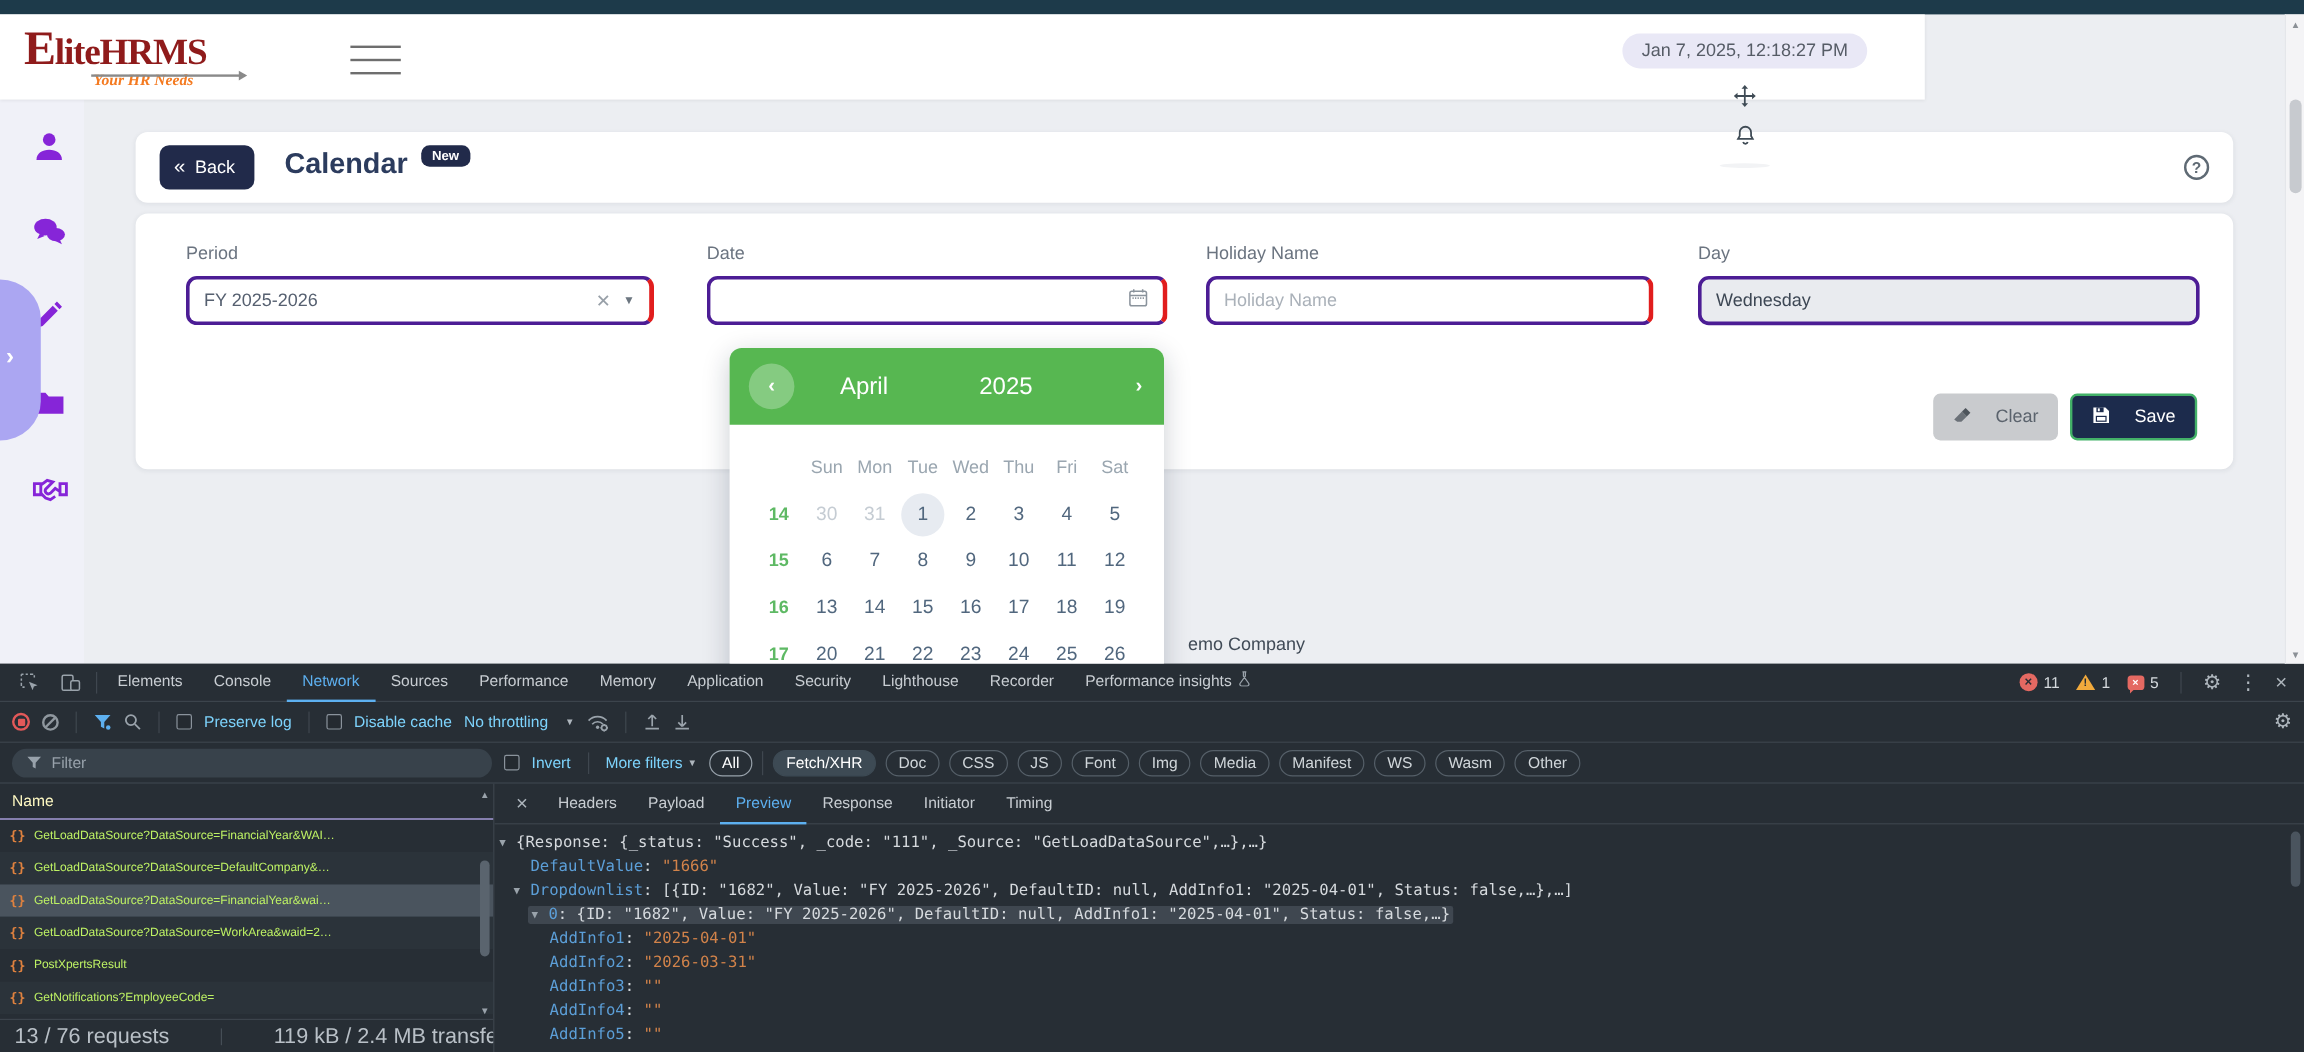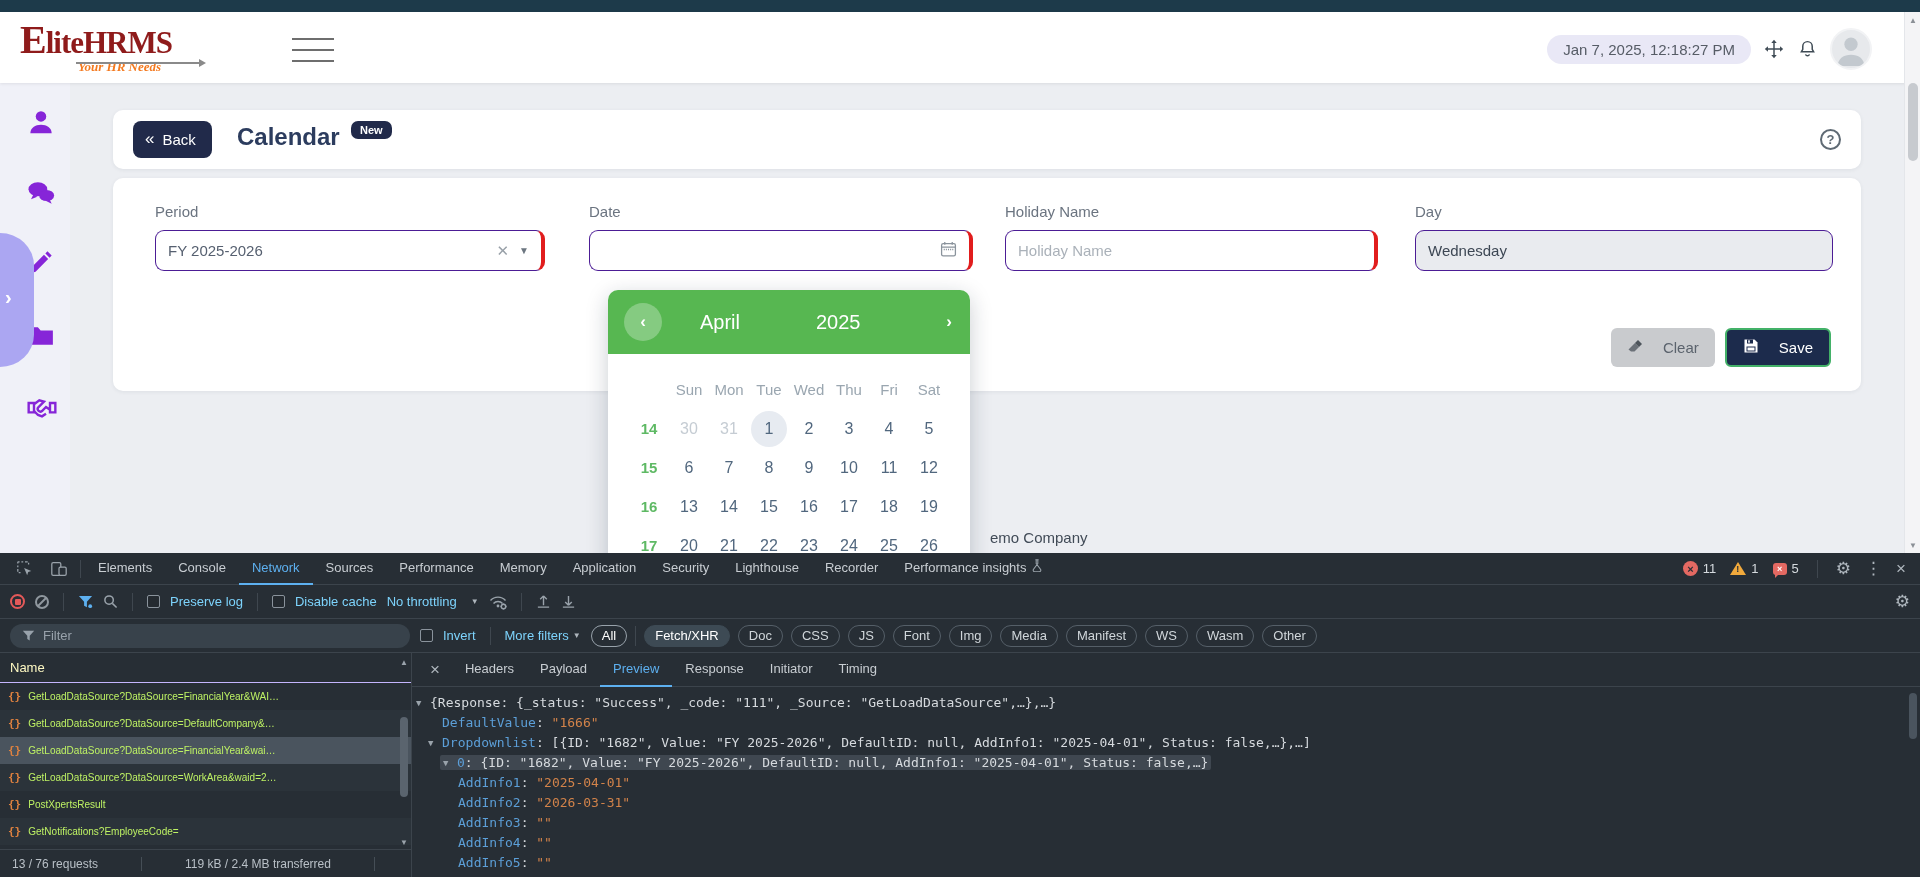--- a/index.html
+++ b/index.html
@@ -1,33 +1,33 @@
 <!DOCTYPE html>
 <html><head>
 <meta charset="utf-8">
 <style>
   * { box-sizing: border-box; margin: 0; padding: 0; }
   html,body { width:1920px; height:877px; overflow:hidden;
     font-family:"Liberation Sans", sans-serif; background:#eceef2; }
 
   
   #topstrip { position:absolute; top:0; left:0; width:1920px; height:12px; background:#1d3a4a; }
-  #appheader { position:absolute; top:12px; left:0; width:1920px; height:71px; background:#ffffff;
+  #appheader { position:absolute; top:12px; left:0; width:1604px; height:71px; background:#ffffff;
     box-shadow:0 1px 3px rgba(0,0,0,.08); z-index:20; }
   .logo { position:absolute; left:20px; top:4px; }
   .logo-title { font-size:31px; font-weight:bold; color:#8f1b1b; letter-spacing:-1px; font-family:"Liberation Serif", serif; }
   .logo-title .e { font-size:40px; }
   .logo-tag { font-size:13px; font-style:italic; font-weight:bold; color:#f47a20;
     margin-left:58px; margin-top:-4px; font-family:"Liberation Serif", serif; }
   .logo-arrow { position:absolute; left:56px; top:46px; width:128px; height:2px; background:#8a8a8a; }
   .logo-arrow::after { content:""; position:absolute; right:-2px; top:-3px;
     border-left:7px solid #8a8a8a; border-top:4px solid transparent; border-bottom:4px solid transparent; }
   .hamburger { position:absolute; left:292px; top:26px; width:42px; cursor:pointer; }
   .hamburger div { height:2px; background:#6e6e6e; margin-bottom:9px; }
-  .hdr-right { position:absolute; right:48px; top:16px; height:42px; display:flex; align-items:center; gap:12px; }
+  .hdr-right { position:absolute; right:48px; top:16px; height:42px; display:flex; align-items:center; gap:12px;flex-direction:column; }
   .datetime-pill { background:#e9e8f6; border-radius:16px; padding:6px 16px; font-size:15px; color:#565c66; white-space:nowrap; }
   .hdr-icon { color:#3f4b55; display:flex; align-items:center; }
   .avatar { width:42px; height:42px; border-radius:50%; background:#e7e9ec; border:2px solid #f2f3f5;
     display:flex; align-items:center; justify-content:center; overflow:hidden; }
 
   
   #sidebar { position:absolute; left:0; top:83px; width:70px; height:470px; background:#f0f1f8; }
   .side-icon { position:absolute; left:26px; width:30px; height:30px; color:#8625d8; }
   .side-blob { position:absolute; left:0; top:150px; width:34px; height:134px; background:#aba6f2;
     border-radius:0 70px 70px 0 / 0 67px 67px 0; }
@@ -42,21 +42,21 @@
     border:none; border-radius:8px; padding:0 16px 0 12px; font-size:15px; display:flex; align-items:center; gap:8px; cursor:pointer; }
   .back-chevs { font-size:17px; margin-top:-2px; }
   .page-title { position:absolute; left:124px; top:13px; font-size:24px; font-weight:600; color:#2c3c5e; }
   .new-badge { position:absolute; left:238px; top:11px; background:#212a4a; color:#fff; font-size:11px;
     font-weight:bold; border-radius:7px; padding:3px 9px; }
   .help-circle { position:absolute; right:20px; top:19px; width:21px; height:21px; border:2px solid #5f6a74;
     border-radius:50%; color:#5f6a74; font-size:13px; font-weight:bold; display:flex; align-items:center; justify-content:center; cursor:pointer; }
 
   #formcard { top:95px; height:213px; }
   .f-label { position:absolute; top:25px; font-size:15px; color:#6b7480; }
-  .f-field { position:absolute; top:52px; height:41px; border:1px solid #4c1d95; border-radius:9px;
+  .f-field { position:absolute; top:52px; height:41px; border:3px solid #4c1d95; border-radius:9px;
     background:#fff; display:flex; align-items:center; padding:0 12px; font-size:15px; color:#566070; }
   .f-req { border-right:4px solid #e11d1d; }
   .col1 { left:42px;  width:390px; } .col2 { left:476px; width:384px; }
   .col3 { left:892px; width:373px; } .col4 { left:1302px; width:418px; }
   .sel-x { margin-left:auto; color:#98a0a8; font-size:15px; cursor:pointer; padding:0 10px; }
   .sel-caret { color:#6c7680; font-size:10px; cursor:pointer; }
   .f-input { border:none; outline:none; width:100%; height:100%; font-size:15px; color:#566070; background:transparent; font-family:inherit; }
   .f-input::placeholder { color:#aab1b9; }
   .cal-input-icon { margin-left:auto; color:#8a939c; }
   .f-disabled { background:#e9ebef; color:#3d4754; }
@@ -148,21 +148,21 @@
   .req-row { height:27px; display:flex; align-items:center; gap:7px; padding-left:8px; cursor:pointer; white-space:nowrap; }
   .req-row:nth-child(even) { background:#2b333a; }
   .req-row.selected { background:#4a545e; }
   .req-icon { color:#e0823f; font-family:"DejaVu Sans Mono", monospace; font-size:11px; font-weight:bold; }
   .req-name { overflow:hidden; color:#bef264; font-size:10px; }
   .dt-left-scroll { position:absolute; right:0; top:2px; bottom:28px; width:14px; }
   .dt-left-scroll .arr { position:absolute; left:0; width:14px; height:14px; color:#9aa3ab; font-size:8px;
     display:flex; align-items:center; justify-content:center; cursor:pointer; }
   .dt-left-scroll .thumb { position:absolute; left:3px; width:8px; background:#5a646e; border-radius:4px; cursor:pointer; }
   .dt-statusbar { position:absolute; left:0; right:0; bottom:0; height:28px; border-top:1px solid #3c444c;
-    display:flex; align-items:center; padding-left:12px; color:#b9c0c7; font-size:12px;
+    display:flex; align-items:center; padding-left:12px; color:#b9c0c7; font-size:18px;
     white-space:nowrap; overflow:hidden;gap:31px; }
   .sum-sep { width:1px; height:14px; background:#454e56; margin:0 12px; flex:0 0 auto; }
 
   .dt-right { flex:1; position:relative; overflow:hidden; }
   .dt-panel-tabs { height:34px; border-bottom:1px solid #3c444c; display:flex; align-items:center; padding-left:6px; }
   .panel-close { color:#aeb6bd; font-size:17px; padding:0 12px; cursor:pointer; }
   .p-tab { padding:0 13px; height:34px; line-height:32px; color:#c8cdd2; cursor:pointer; border-bottom:2px solid transparent; }
   .p-tab.active { color:#5db0f0; border-bottom-color:#5db0f0; }
   .dt-json { position:absolute; left:0; right:14px; top:35px; bottom:0; overflow:hidden;
     font-family:"DejaVu Sans Mono", monospace; font-size:13px; line-height:20px; padding-top:5px; }

